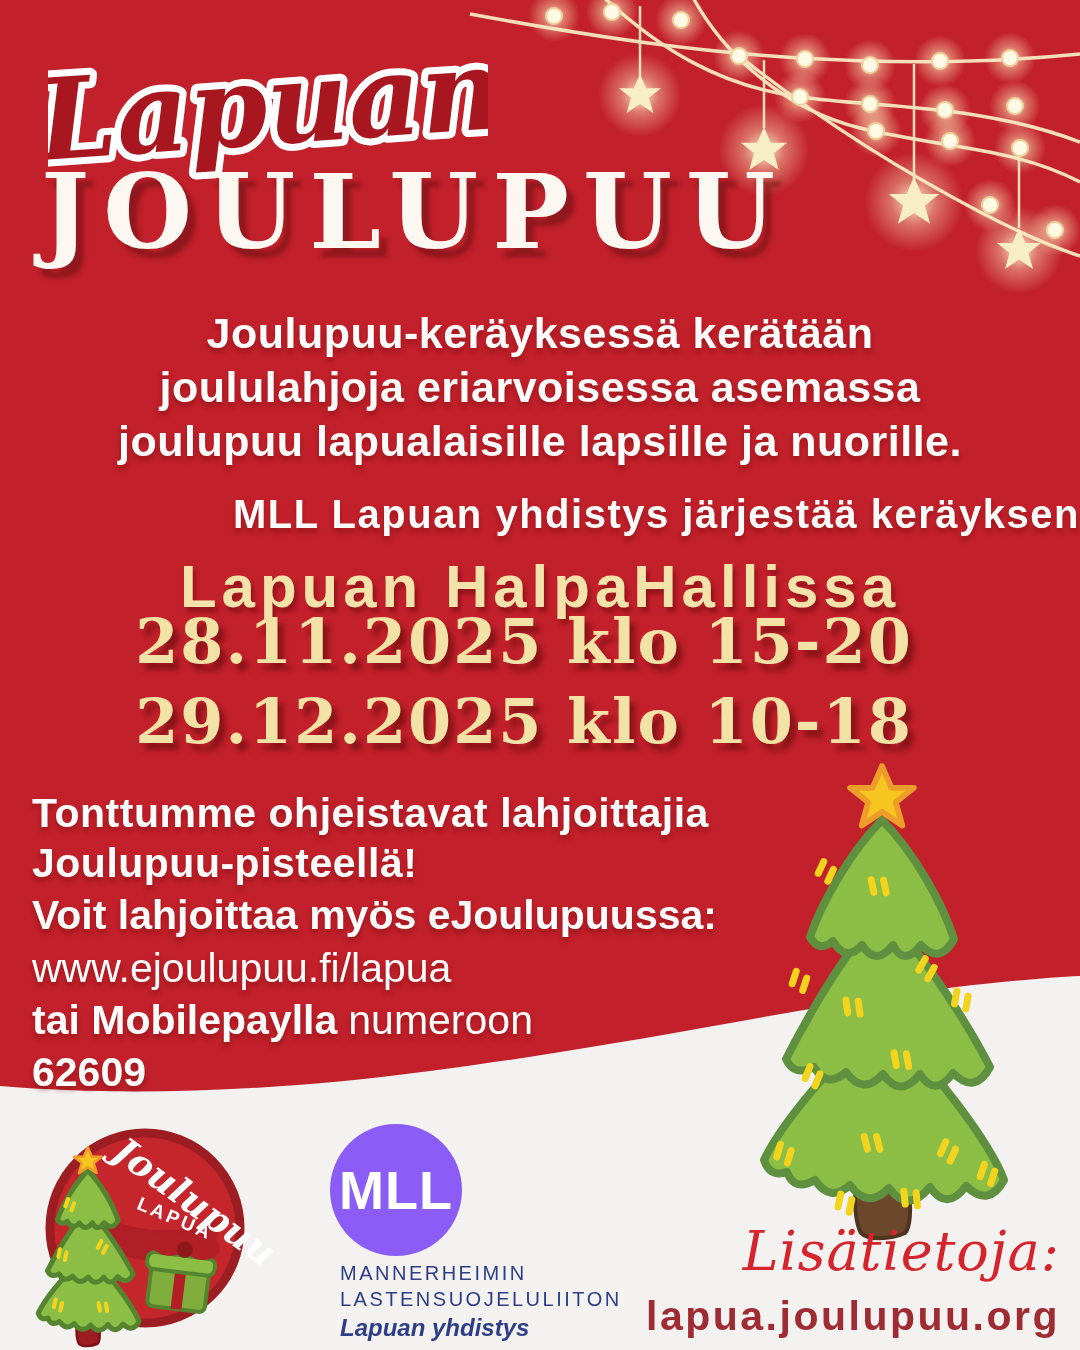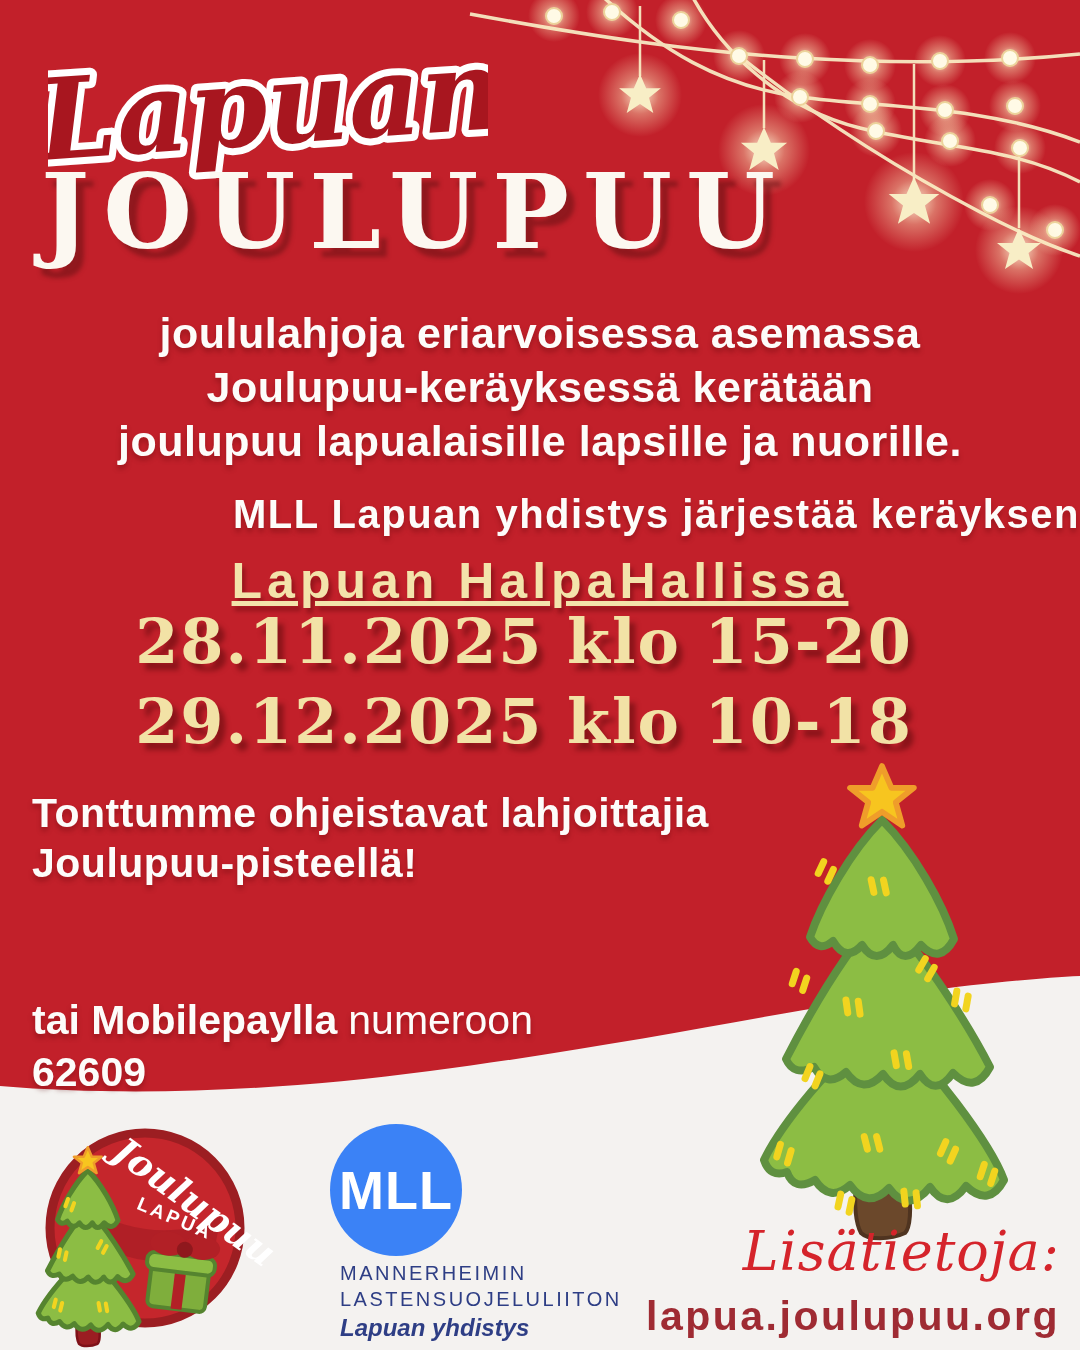--- a/index.html
+++ b/index.html
@@ -28,23 +28,22 @@
     color:#fdfcfa;font-weight:bold;font-size:43px;line-height:54px;letter-spacing:.5px;
     text-shadow:0 4px 5px rgba(90,5,8,.35);
   }
   .organizer{
     position:absolute;left:0;top:492px;width:1080px;text-align:right;
     color:#fdfcfa;font-weight:bold;font-size:40px;letter-spacing:1.5px;
     text-shadow:0 4px 5px rgba(90,5,8,.35);
   }
   .venue{
     position:absolute;left:0;top:552px;width:1080px;text-align:center;
-    color:#f3e3ab;font-weight:bold;font-size:50px;letter-spacing:5px;
+    color:#f3e3ab;font-weight:bold;font-size:60px;letter-spacing:5px;
     text-shadow:3px 5px 4px rgba(90,5,8,.45);
-    text-decoration:underline;
   }
   .dates{
     position:absolute;left:0;top:602px;width:1048px;text-align:center;
     color:#f2e2a6;font-family:"DejaVu Serif",serif;font-weight:bold;
     font-size:62px;line-height:80px;letter-spacing:2px;
     text-shadow:6px 7px 5px rgba(85,8,10,.5);
     white-space:nowrap;
   }
   .left-block{position:absolute;left:32px;top:0;color:#fdfcfa;text-shadow:0 4px 5px rgba(90,5,8,.35);}
   .elves{top:788px;font-weight:bold;font-size:41px;line-height:50px;letter-spacing:.5px;}
@@ -61,21 +60,21 @@
     font-size:37px;color:#ffffff;white-space:nowrap;
   }
   .badge-region{
     position:absolute;left:138px;top:1192px;transform:rotate(23deg);transform-origin:0 50%;
     font-weight:bold;font-size:19px;letter-spacing:3px;color:#ffffff;
   }
 
   
   .mll-circle{
     position:absolute;left:330px;top:1124px;width:132px;height:132px;border-radius:50%;
-    background:#3b82f6;display:flex;align-items:center;justify-content:center;
+    background:#8b5cf6;display:flex;align-items:center;justify-content:center;
   }
   .mll-abbr{color:#fff;font-weight:bold;font-size:54px;letter-spacing:1px;}
   .mll-text{position:absolute;left:340px;top:1260px;color:#2e3e85;}
   .mll-text .l1,.mll-text .l2{font-size:20px;letter-spacing:2.5px;line-height:26px;display:block;}
   .mll-text .l3{font-size:24px;font-weight:bold;font-style:italic;line-height:30px;display:block;margin-top:1px;}
 
   
   .more-info{position:absolute;right:20px;top:1220px;text-align:right;}
   .more-info .lbl{
     font-family:"DejaVu Serif",serif;font-style:italic;font-weight:normal;
@@ -243,39 +242,43 @@
   </svg>
 
   <svg class="script-title-svg" viewBox="0 0 440 175">
     <text x="222" y="126" text-anchor="middle" transform="rotate(-4 220 90)" font-family="DejaVu Serif, serif" font-style="italic" font-weight="bold" font-size="112" fill="#7e1118" opacity="0.55" dx="4" dy="6">Lapuan</text>
     <text x="222" y="126" text-anchor="middle" transform="rotate(-4 220 90)" font-family="DejaVu Serif, serif" font-style="italic" font-weight="bold" font-size="112" paint-order="stroke" stroke="#ffffff" stroke-width="14" stroke-linejoin="round" fill="#a8161f">Lapuan</text>
   </svg>
 
   <div class="main-title">JOULUPUU</div>
 
   <div class="intro">
+    <span style="display:block">Joulupuu-keräyksessä kerätään</span>
     <span style="display:block">joululahjoja eriarvoisessa asemassa</span>
-    <span style="display:block">Joulupuu-keräyksessä kerätään</span>
     <span style="display:block">joulupuu lapualaisille lapsille ja nuorille.</span>
   </div>
 
   <div class="organizer">MLL Lapuan yhdistys järjestää keräyksen</div>
 
   <div class="venue">Lapuan HalpaHallissa</div>
 
   <div class="dates">
     <div>28.11.2025 klo 15-20</div>
     <div>29.12.2025 klo 10-18</div>
   </div>
 
   <div class="left-block elves">
     <span style="display:block">Tonttumme ohjeistavat lahjoittajia</span>
     <span style="display:block">Joulupuu-pisteellä!</span>
   </div>
 
+  <div class="left-block edonate">
+    <span class="lbl">Voit lahjoittaa myös eJoulupuussa:</span>
+    <span class="url">www.ejoulupuu.fi/lapua</span>
+  </div>
 
   <div class="left-block mobilepay">
     <span class="b">tai Mobilepaylla</span><span class="r">numeroon</span>
     <span class="num">62609</span>
   </div>
 
   <div class="badge-script">Joulupuu</div>
   <div class="badge-region">LAPUA</div>
 
   <div class="mll-circle">

